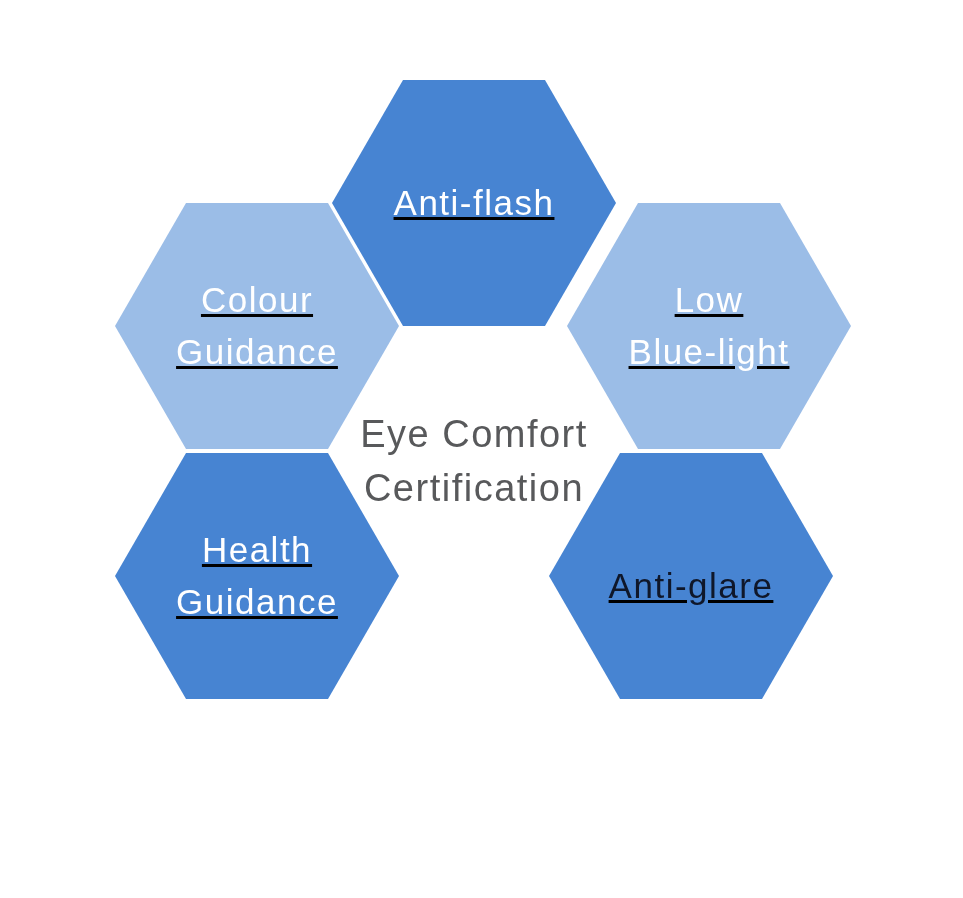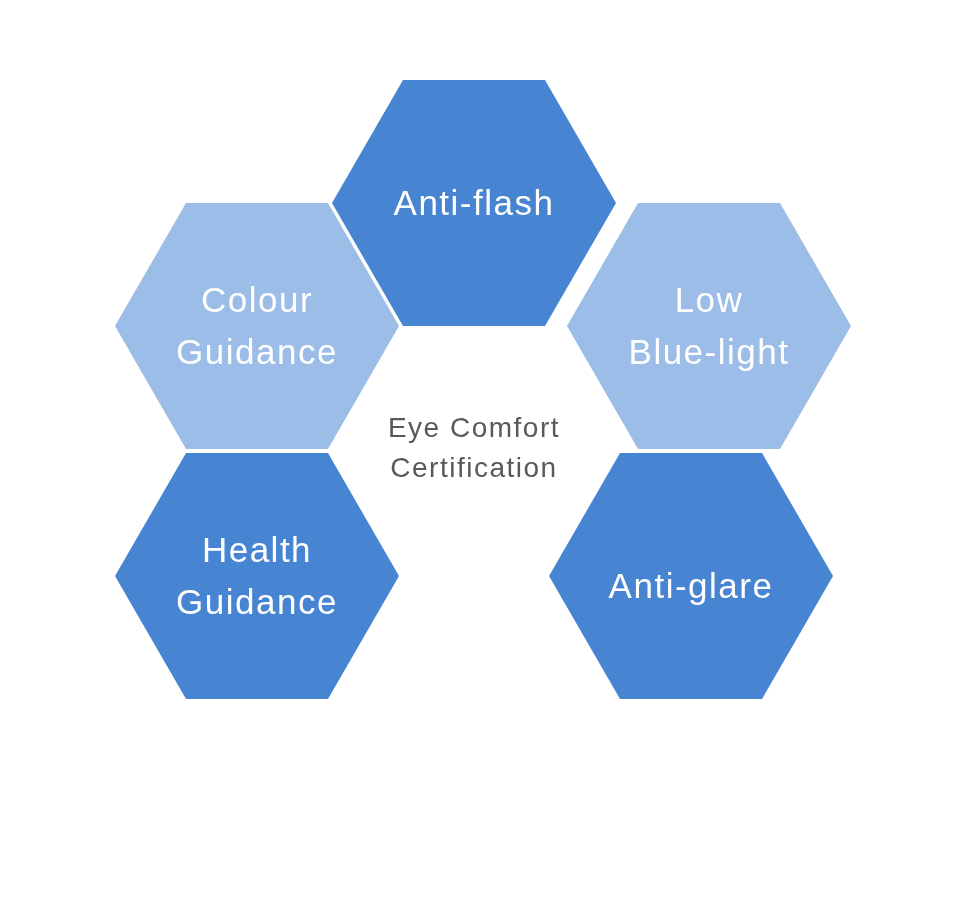--- a/index.html
+++ b/index.html
@@ -17,35 +17,36 @@
   }
   .hex {
     position: absolute;
     width: 284px;
     height: 246px;
     clip-path: polygon(25% 0%, 75% 0%, 100% 50%, 75% 100%, 25% 100%, 0% 50%);
     display: flex;
     align-items: center;
     justify-content: center;
     text-align: center;
+    text-decoration: underline;
   }
   .hex-label {
     font-size: 35px;
     font-weight: 400;
     letter-spacing: 1.5px;
     line-height: 1.5;
     white-space: pre-line;
   }
   .center-label {
     position: absolute;
     left: 294px;
     top: 408px;
     width: 360px;
     text-align: center;
-    font-size: 28px;
+    font-size: 38px;
     font-weight: 400;
     letter-spacing: 1.5px;
     line-height: 1.42;
     white-space: pre-line;
   }
   
   .nudge-down .hex-label { position: relative; top: 10px; }
 </style>
 </head>
 <body>
@@ -65,20 +66,20 @@
     <span class="hex-label" style="color: rgb(255, 255, 255);">Low
 Blue-light</span>
   </div>
 
   <div class="hex" style="left: 115px; top: 453px; background-color: rgb(71, 132, 210);">
     <span class="hex-label" style="color: rgb(255, 255, 255);">Health
 Guidance</span>
   </div>
 
   <div class="hex nudge-down" style="left: 549px; top: 453px; background-color: rgb(71, 132, 210);">
-    <span class="hex-label" style="color: #ffffff;">Anti-glare</span>
+    <span class="hex-label" style="color: #0f172a;">Anti-glare</span>
   </div>
 
 
   <div class="center-label" style="color: rgb(88, 89, 91);">Eye Comfort
 Certification</div>
 
 </div>
 
 </body></html>

